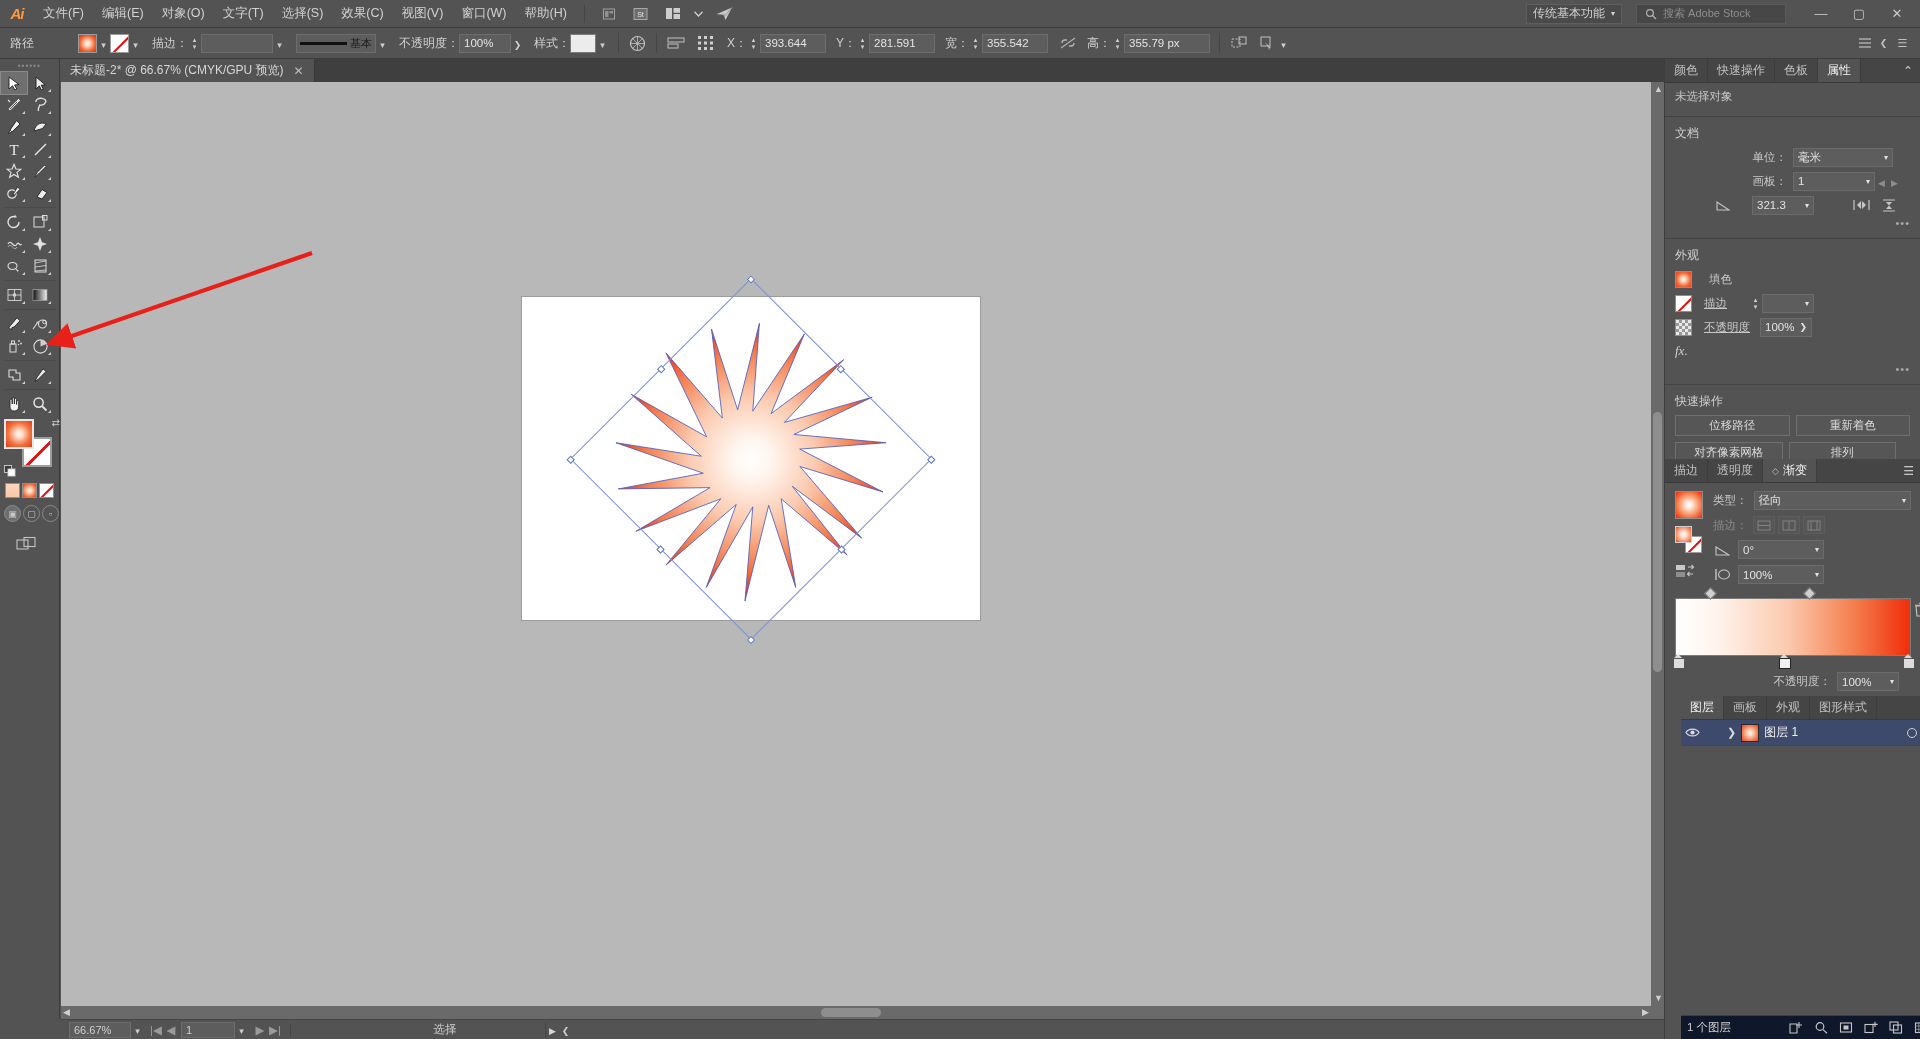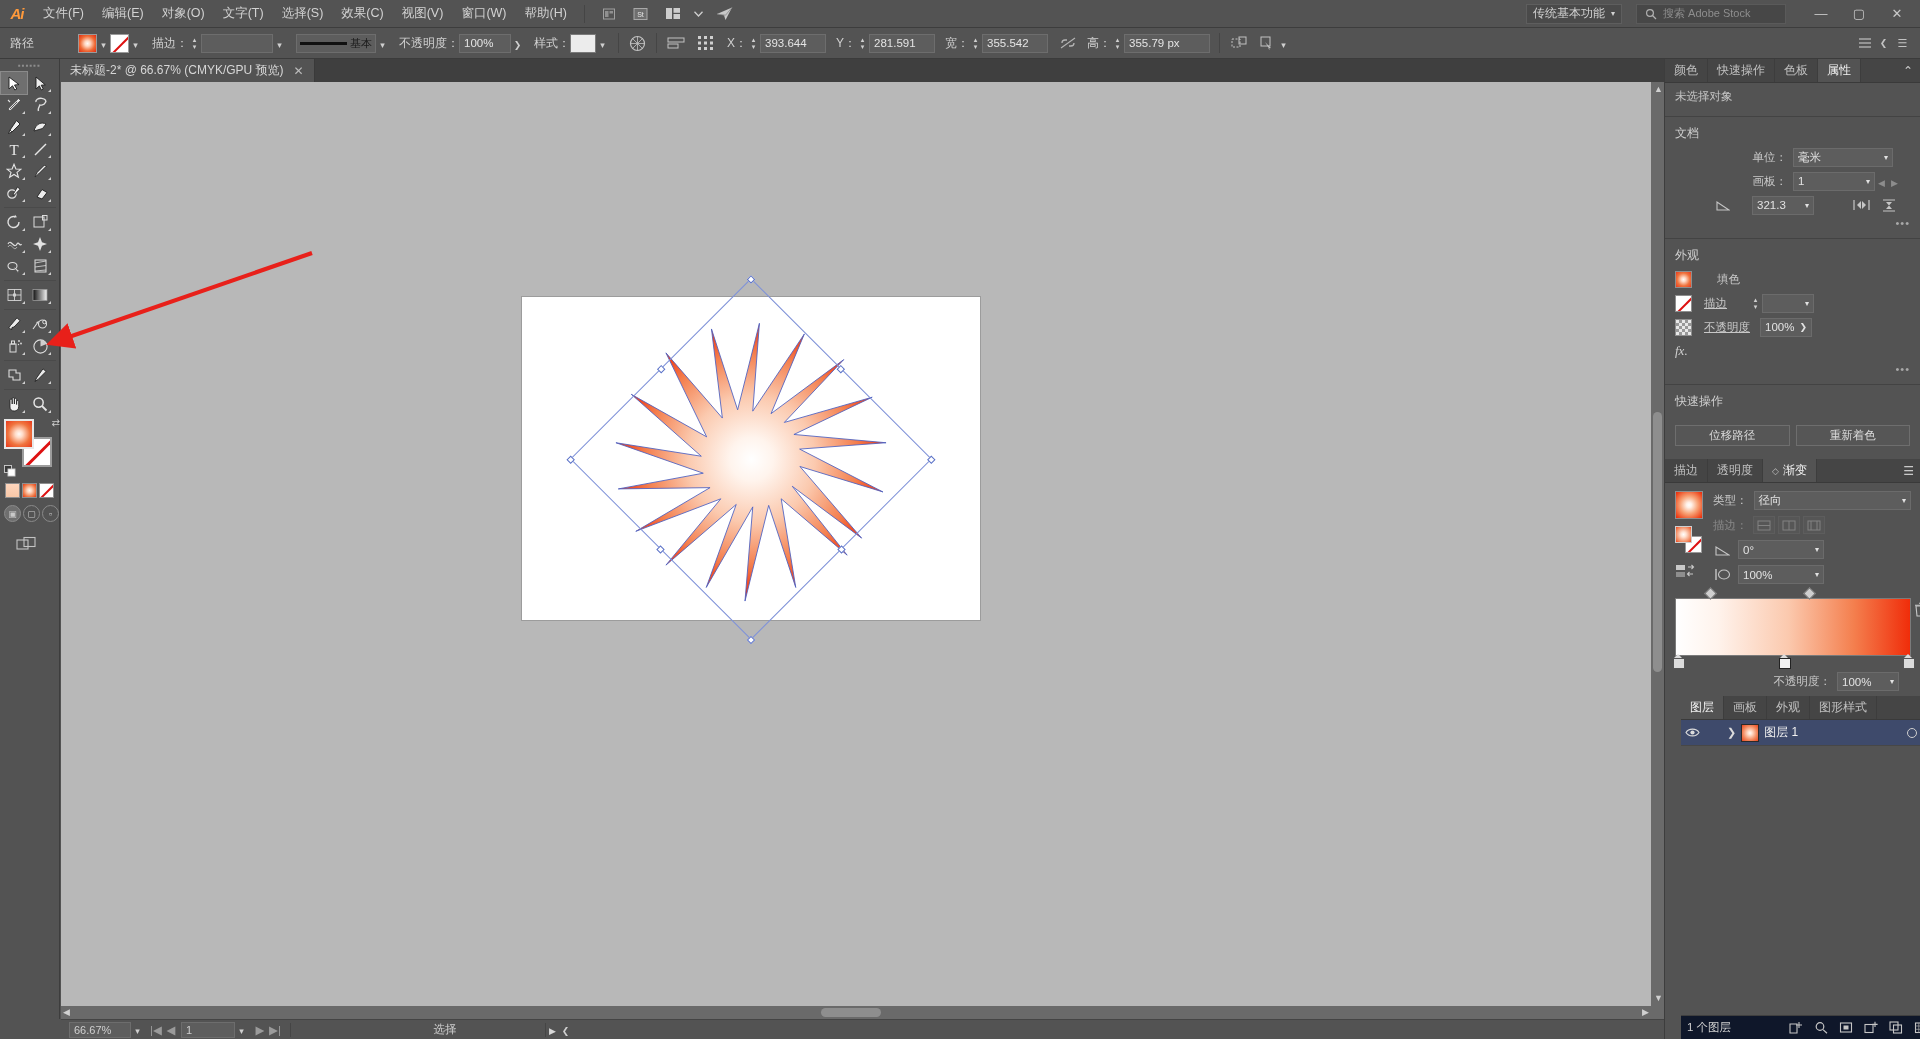--- a/index.html
+++ b/index.html
@@ -276,21 +276,21 @@
   }
   .checker {
     width: 17px; height: 17px; border: 1px solid #8e8e8e;
     background-image: linear-gradient(45deg,#999 25%,transparent 25%,transparent 75%,#999 75%),
                       linear-gradient(45deg,#999 25%,transparent 25%,transparent 75%,#999 75%);
     background-size: 6px 6px; background-position: 0 0, 3px 3px; background-color: #e8e8e8;
   }
   .qbtn {
     flex: 1; height: 21px; background: #565656; border: 1px solid #6e6e6e;
     display: flex; align-items: center; justify-content: center;
-    font-size: 11.5px; color: #dcdcdc; margin-top: 10px;
+    font-size: 11.5px; color: #dcdcdc;
   }
   .psep { height: 1px; background: #434343; margin: 7px 0 0 0; }
   .pdots { text-align: right; padding: 0 10px 2px 0; color: #a9a9a9; font-size: 11px; letter-spacing: 1px; }
 
   .grad-preview {
     width: 28px; height: 28px; border: 1px solid #8e8e8e;
     background: radial-gradient(circle at 50% 50%, #ffffff 0%, #fff1e8 14%, #f8a377 48%, #ee4a20 85%, #e8250a 100%);
   }
   .grad-fs { position: relative; width: 28px; height: 28px; }
   .grad-fs-f {
@@ -907,21 +907,21 @@
         </span>
       </div>
 
       <div class="pdots">•••</div>
       <div class="psep"></div>
 
       <div class="sectitle">外观</div>
 
       <div class="pb-row">
         <div class="app-swatch"></div>
-        <span style="margin-left:25px;font-size:11.5px">填色</span>
+        <span style="margin-left:17px;font-size:11.5px">填色</span>
       </div>
 
       <div class="pb-row">
         <div class="app-stroke"></div>
         <span style="margin-left:12px;font-size:11.5px;text-decoration:underline">描边</span>
         <div class="stepper" style="margin-left:22px">
             <span>▴</span>
             <span>▾</span>
           </div>
         <div class="selectbox" style="width:52px">

